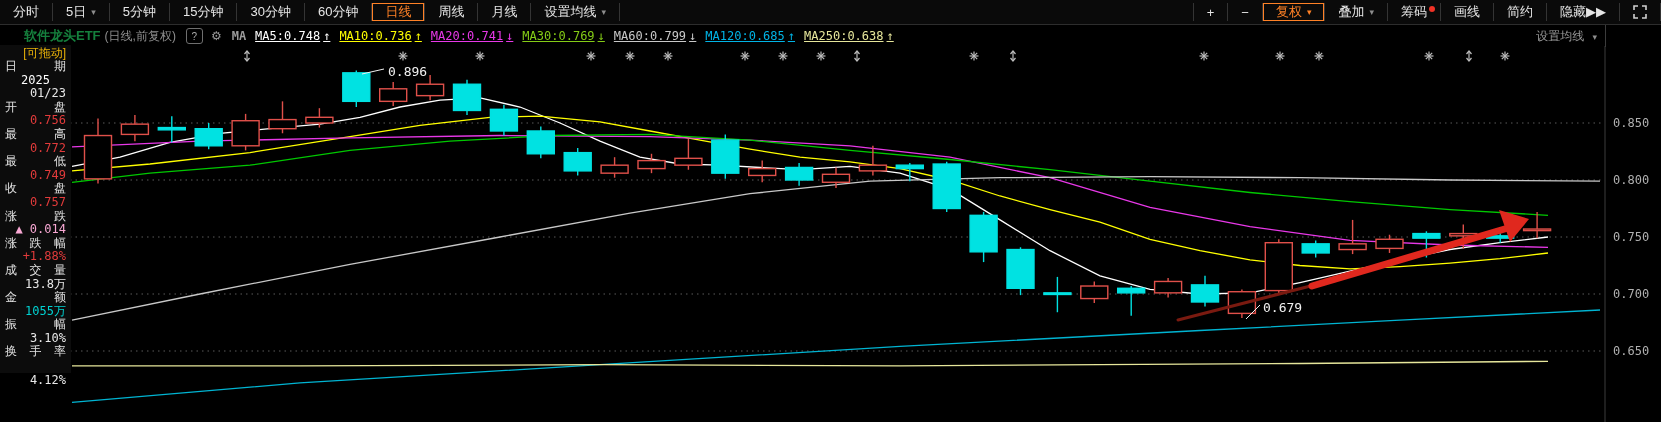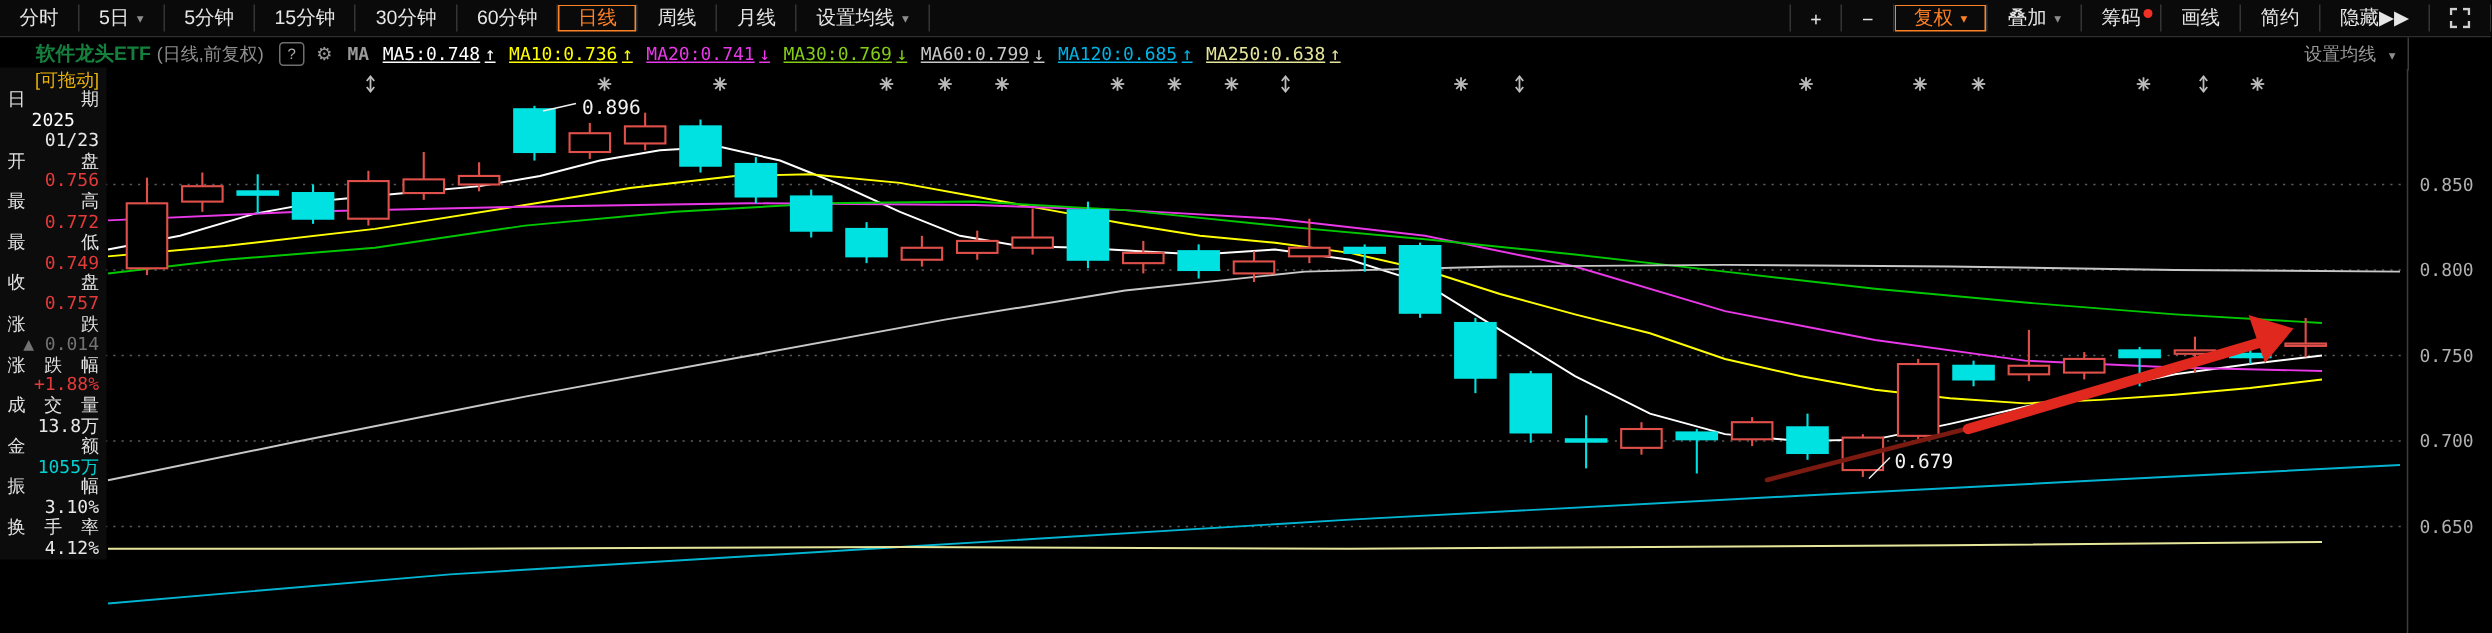--- a/index.html
+++ b/index.html
@@ -323,27 +323,27 @@
         <div class="p-value" style="color: rgb(232, 232, 232);">01/23</div>
         <div class="p-label">开盘</div>
         <div class="p-value" style="color: rgb(226, 59, 59);">0.756</div>
         <div class="p-label">最高</div>
         <div class="p-value" style="color: rgb(226, 59, 59);">0.772</div>
         <div class="p-label">最低</div>
         <div class="p-value" style="color: rgb(226, 59, 59);">0.749</div>
         <div class="p-label">收盘</div>
         <div class="p-value" style="color: rgb(226, 59, 59);">0.757</div>
         <div class="p-label">涨跌</div>
-        <div class="p-value" style="color: #737373;">▲ 0.014</div>
+        <div class="p-value" style="color: #f9a8d4;">▲ 0.014</div>
         <div class="p-label">涨跌幅</div>
         <div class="p-value" style="color: rgb(226, 59, 59);">+1.88%</div>
         <div class="p-label">成交量</div>
         <div class="p-value" style="color: rgb(232, 232, 232);">13.8万</div>
         <div class="p-label">金额</div>
         <div class="p-value" style="color: rgb(0, 210, 210);">1055万</div>
         <div class="p-label">振幅</div>
         <div class="p-value" style="color: rgb(232, 232, 232);">3.10%</div>
         <div class="p-label">换手率</div>
-        <div class="p-value" style="color: rgb(232, 232, 232);">4.12%</div>
+        <div class="p-value" style="color: rgb(232, 232, 232); margin-top: 15px;">4.12%</div>
       </div>
   </div>
 
 </div>
 
 </body></html>

